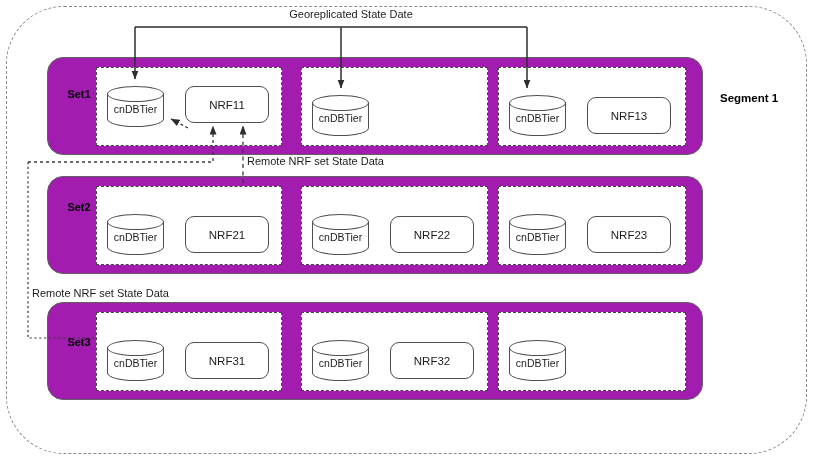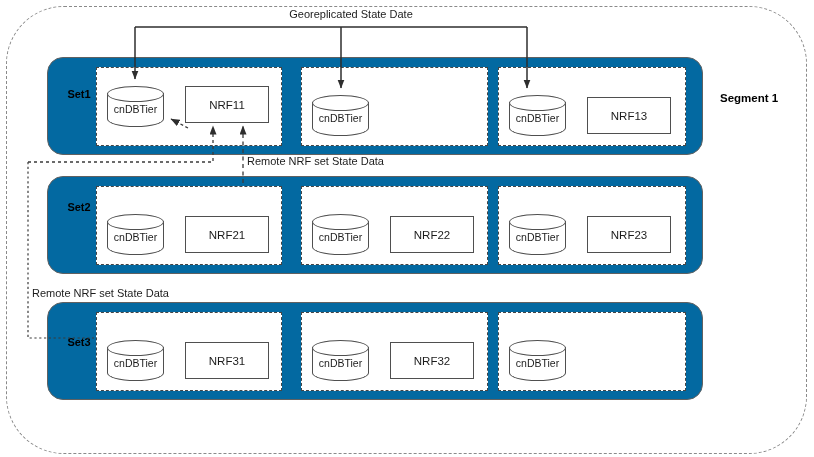--- a/index.html
+++ b/index.html
@@ -11,21 +11,21 @@
   .outer-boundary{
     position:absolute;left:6px;top:6px;width:799px;height:446px;
     border:1.4px dashed #8a8a8a;border-radius:58px;background:transparent;
   }
   .segment-label{
     position:absolute;left:720px;top:92px;width:88px;text-align:left;
     font-size:11.5px;font-weight:bold;color:#000;
   }
   .set-row{
     position:absolute;left:47px;width:656px;height:98px;
-    background:#0369a1;border:1px solid #616161;border-radius:16px;
+    background:#a21caf;border:1px solid #616161;border-radius:16px;
     box-sizing:border-box;
   }
   .set-label{
     position:absolute;left:10px;width:42px;text-align:center;
     font-size:11px;font-weight:bold;color:#000;line-height:14px;
   }
   .sub-box{
     position:absolute;top:9px;height:79px;background:#ffffff;
     border:1.6px dashed #454545;box-sizing:border-box;
   }
@@ -39,21 +39,21 @@
     position:absolute;left:0;top:7px;width:55px;height:33px;background:#fff;
     border:1.2px solid #4f4f4f;border-top:none;
     border-radius:0 0 28px 28px / 0 0 8px 8px;z-index:1;
   }
   .cyl-lbl{
     position:absolute;left:0;top:17px;width:57px;text-align:center;
     font-size:10.5px;z-index:3;color:#1c1c1c;
   }
   .nrf{
     position:absolute;left:88px;top:29px;width:84px;height:37px;
-    background:#fff;border:1.2px solid #4f4f4f;border-radius:0;
+    background:#fff;border:1.2px solid #4f4f4f;border-radius:9px;
     display:flex;align-items:center;justify-content:center;
     font-size:11.5px;color:#1c1c1c;box-sizing:border-box;
   }
   .nrf.raised{top:18px;}
   .flow-label{position:absolute;font-size:11px;color:#1c1c1c;white-space:nowrap;}
   .geo-label{left:284px;top:8px;width:134px;text-align:center;}
   .remote-label-1{left:247px;top:155px;}
   .remote-label-2{left:32px;top:287px;}
   .arrow-layer{position:absolute;left:0;top:0;z-index:10;pointer-events:none;}
 </style>

